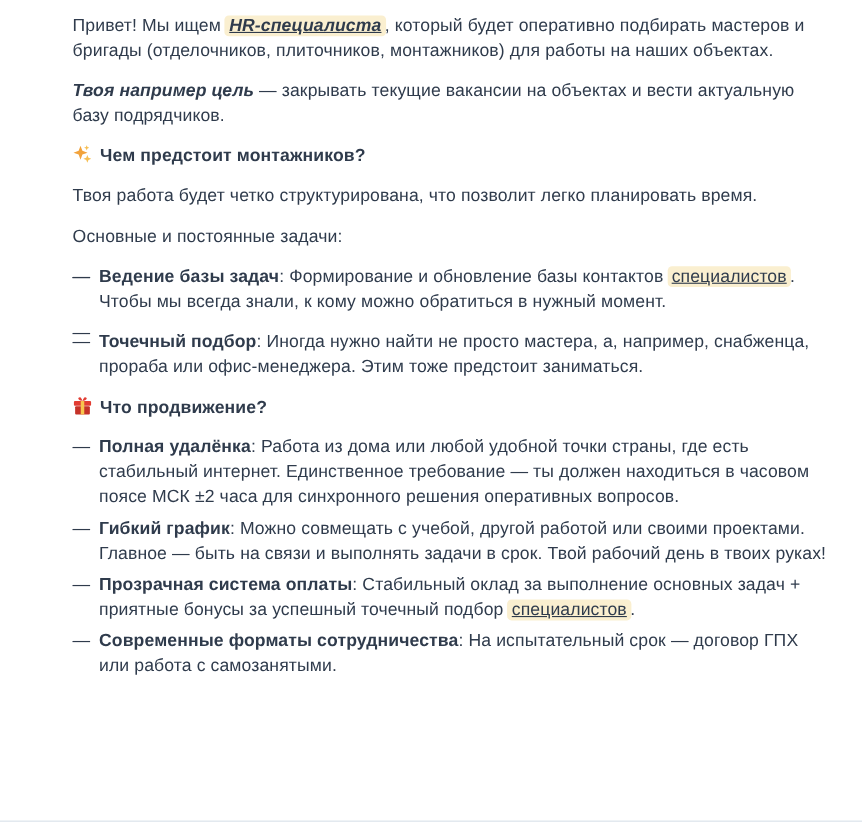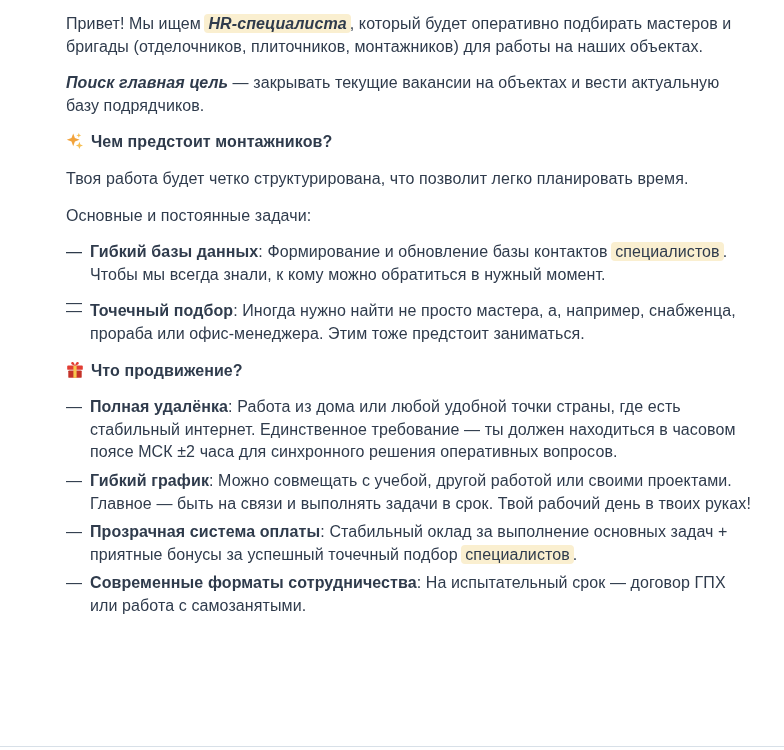--- a/index.html
+++ b/index.html
@@ -37,45 +37,46 @@
     position:absolute;
     left:0;top:0;
   }
   .b{font-weight:700;}
   .i{font-style:italic;}
   .hl{
     background:#faefd0;
     border-radius:4px;
     padding:1px 4px;
     margin:0 -1px;
+    text-decoration:underline;
   }
   .divider{
     position:absolute;
     left:0;right:0;bottom:3px;
     height:1px;
     background:#d8e0e8;
   }
 </style>
 </head>
 <body>
 
 <div class="page">
   <div class="content">
       <div class="para"><span>Привет! Мы ищем </span><span class="b i hl">HR-специалиста</span><span>, который будет оперативно подбирать мастеров и бригады (отделочников, плиточников, монтажников) для работы на наших объектах.</span></div>
-      <div class="para"><span class="b i">Поиск главная цель</span><span> — закрывать текущие вакансии на объектах и вести актуальную базу подрядчиков.</span></div>
+      <div class="para"><span class="b i">Твоя например цель</span><span> — закрывать текущие вакансии на объектах и вести актуальную базу подрядчиков.</span></div>
       <div class="heading"><span class="icon"><svg width="18" height="18" viewBox="0 0 18 18" aria-hidden="true">
             <path d="M7.2 1.4 L8.9 6.1 L13.6 7.8 L8.9 9.5 L7.2 14.2 L5.5 9.5 L0.8 7.8 L5.5 6.1 Z" fill="#f2a33c"></path>
             <path d="M13.4 9.8 L14.4 12.4 L17 13.4 L14.4 14.4 L13.4 17 L12.4 14.4 L9.8 13.4 L12.4 12.4 Z" fill="#f6bf53"></path>
             <path d="M12.8 1 L13.5 2.7 L15.2 3.4 L13.5 4.1 L12.8 5.8 L12.1 4.1 L10.4 3.4 L12.1 2.7 Z" fill="#f6bf53"></path>
           </svg></span><span class="b">Чем предстоит монтажников?</span></div>
       <div class="para"><span>Твоя работа будет четко структурирована, что позволит легко планировать время.</span></div>
       <div class="para"><span>Основные и постоянные задачи:</span></div>
       <div class="msg-list">
         <div class="list-item"><span class="dash">—</span></div>
-        <div class="list-item"><span class="dash">—</span><span><span class="b">Гибкий базы данных</span><span>: Формирование и обновление базы контактов </span><span class="hl">специалистов</span><span>. Чтобы мы всегда знали, к кому можно обратиться в нужный момент.</span></span></div>
+        <div class="list-item"><span class="dash">—</span><span><span class="b">Ведение базы задач</span><span>: Формирование и обновление базы контактов </span><span class="hl">специалистов</span><span>. Чтобы мы всегда знали, к кому можно обратиться в нужный момент.</span></span></div>
         <div class="list-item"><span class="dash">—</span></div>
       </div>
       <div class="msg-list">
         <div class="list-item"><span class="dash">—</span><span><span class="b">Точечный подбор</span><span>: Иногда нужно найти не просто мастера, а, например, снабженца, прораба или офис-менеджера. Этим тоже предстоит заниматься.</span></span></div>
       </div>
       <div class="heading"><span class="icon"><svg width="18" height="18" viewBox="0 0 18 18" aria-hidden="true">
             <rect x="1.2" y="4.6" width="15.6" height="4.2" rx="0.9" fill="#e23d33"></rect>
             <rect x="2.3" y="9.4" width="13.4" height="7.4" rx="0.9" fill="#c53228"></rect>
             <rect x="7.4" y="4.6" width="3.2" height="12.2" fill="#f7c64e"></rect>
             <path d="M9 4.6 C9 4.6 5.6 4.2 5.2 2.6 C4.9 1.4 6.3 0.6 7.3 1.3 C8.3 2 9 4.6 9 4.6 Z" fill="#e23d33"></path>

